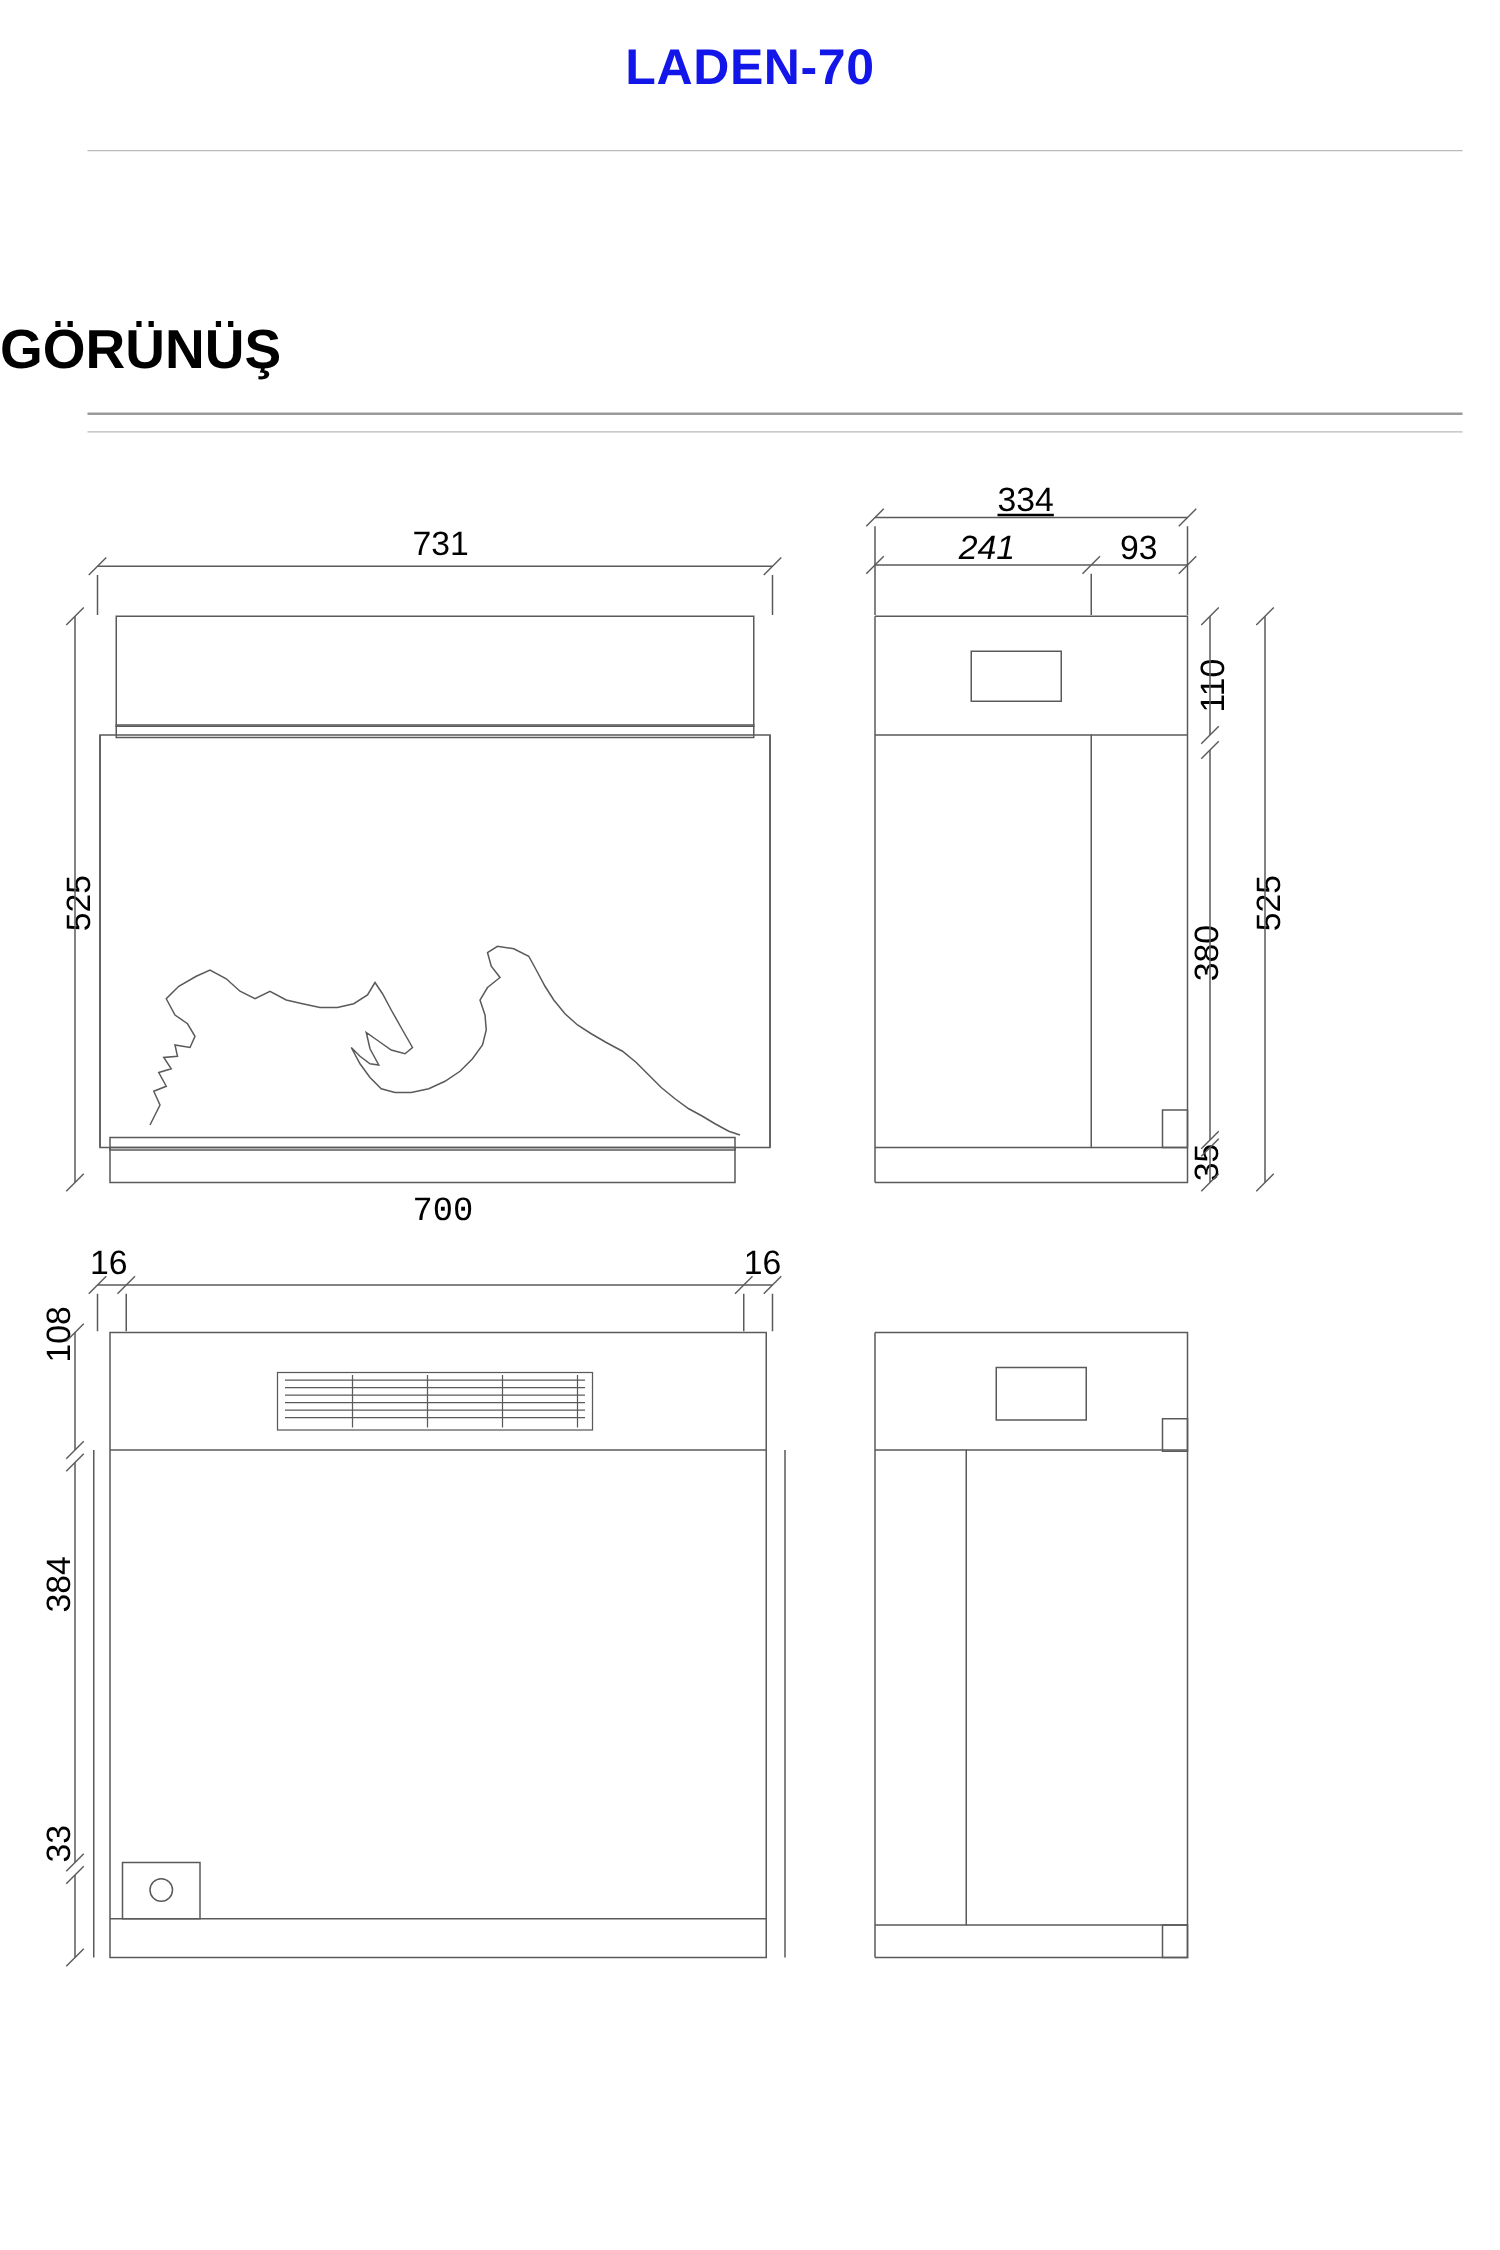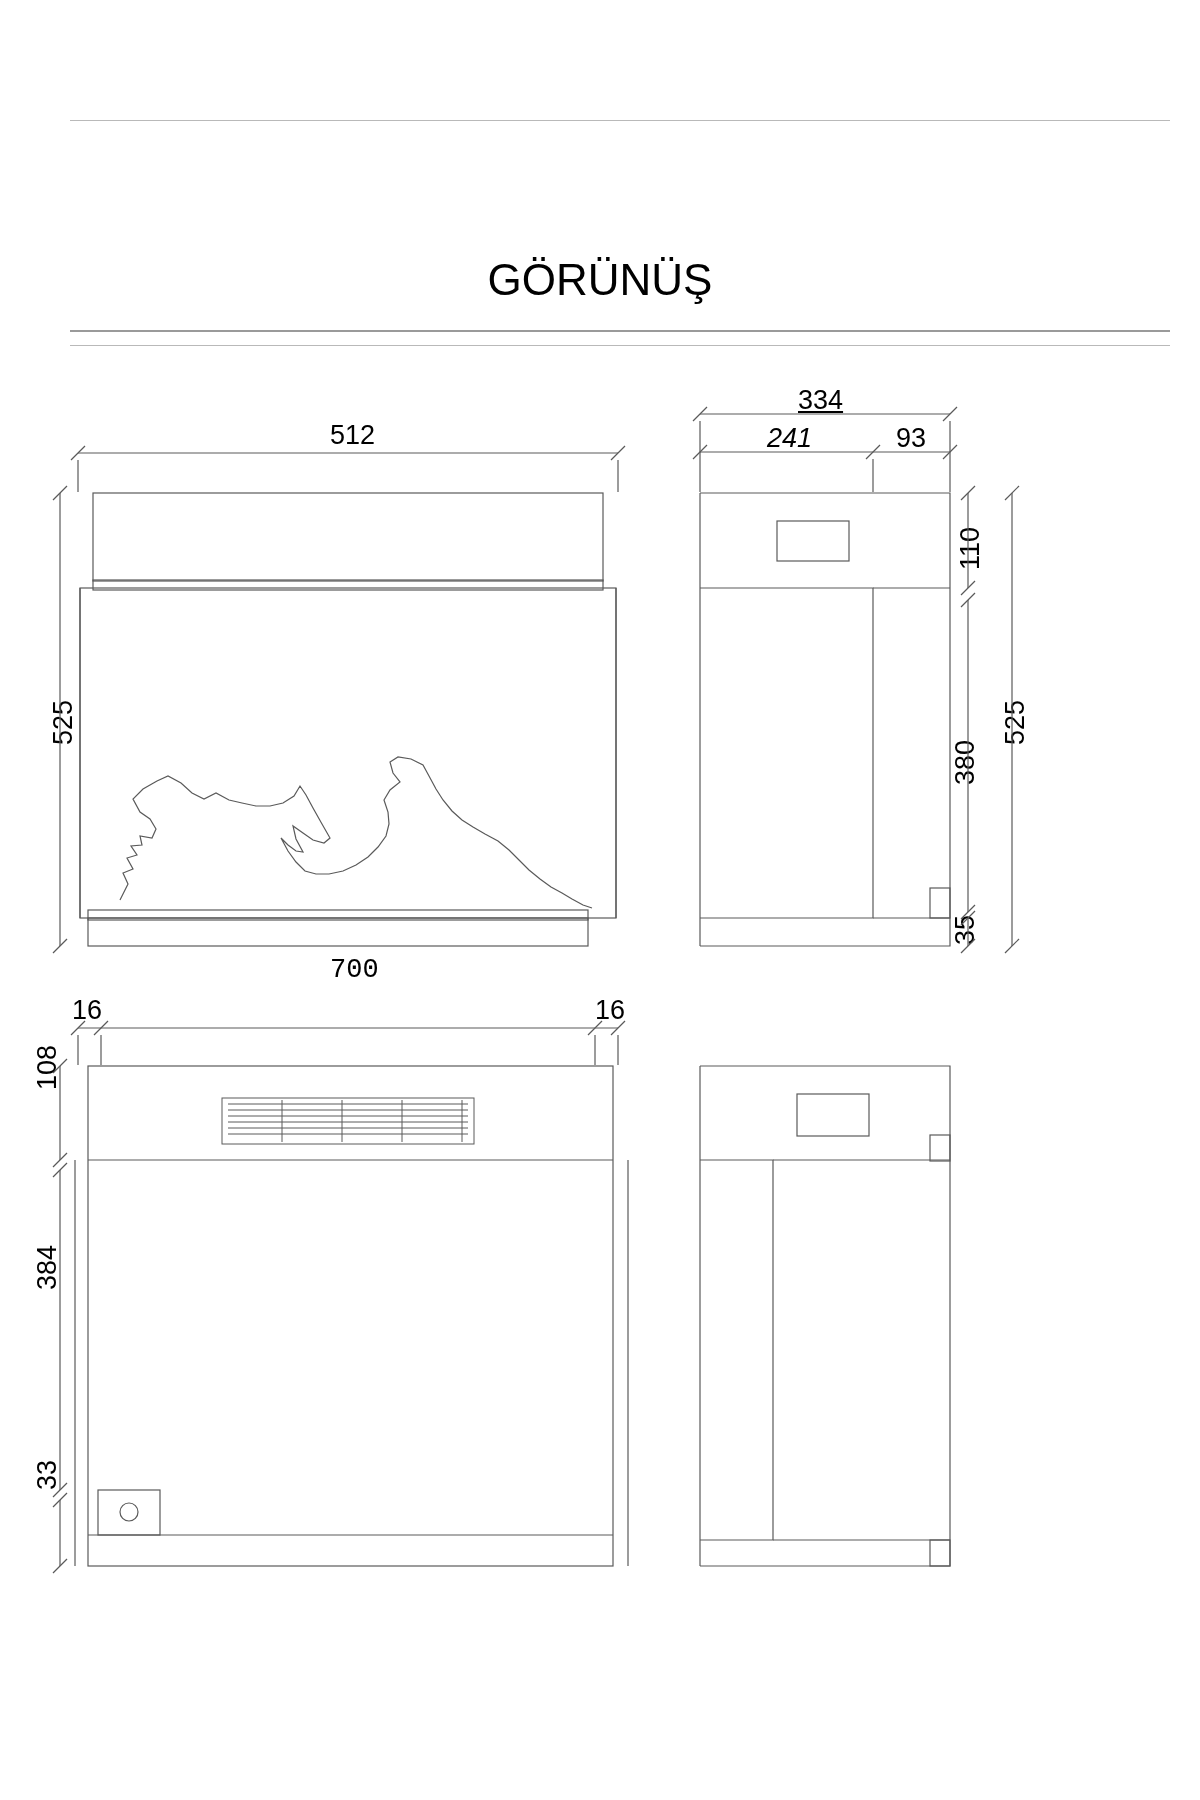--- a/index.html
+++ b/index.html
@@ -29,23 +29,22 @@
     text-align: center;
     font-size: 40px;
     font-weight: bold;
     color: #1216e8;
     letter-spacing: 0.5px;
   }
   .title-sub {
     position: absolute;
     left: 0; top: 255px;
     width: 1200px;
-    text-align: center;
     font-size: 44px;
-    font-weight: normal;
+    font-weight: bold;
     color: #000000;
   }
   .rule {
     position: absolute;
     background: #b9b9b9;
     height: 1px;
   }
   .rule.r1 { left: 70px; top: 120px; width: 1100px; }
   .rule.r2 { left: 70px; top: 330px; width: 1100px; height: 2px; background: #9a9a9a; }
   .rule.r3 { left: 70px; top: 345px; width: 1100px; }
@@ -65,27 +64,28 @@
     width: 1200px;
     height: 1800px;
     pointer-events: none;
   }
 </style>
 </head>
 <body>
 
 <div class="sheet">
 
+  <div class="title-main">LADEN-70</div>
   <div class="rule r1"></div>
 
   <div class="title-sub">GÖRÜNÜŞ</div>
   <div class="rule r2"></div>
   <div class="rule r3"></div>
 
-  <div class="dim-text" style="left:330px; top:420px;">512</div>
+  <div class="dim-text" style="left:330px; top:420px;">731</div>
 
   <div class="dim-text vert" style="left:48px; top:745px;">525</div>
 
   <div class="dim-text" style="left:798px; top:385px;text-decoration:underline;">334</div>
   <div class="dim-text" style="left:767px; top:423px;font-style:italic;">241</div>
   <div class="dim-text" style="left:896px; top:423px;">93</div>
   <div class="dim-text vert" style="left:955px; top:570px;">110</div>
   <div class="dim-text vert" style="left:950px; top:785px;">380</div>
   <div class="dim-text vert" style="left:950px; top:945px;">35</div>
   <div class="dim-text vert" style="left:1000px; top:745px;">525</div>

